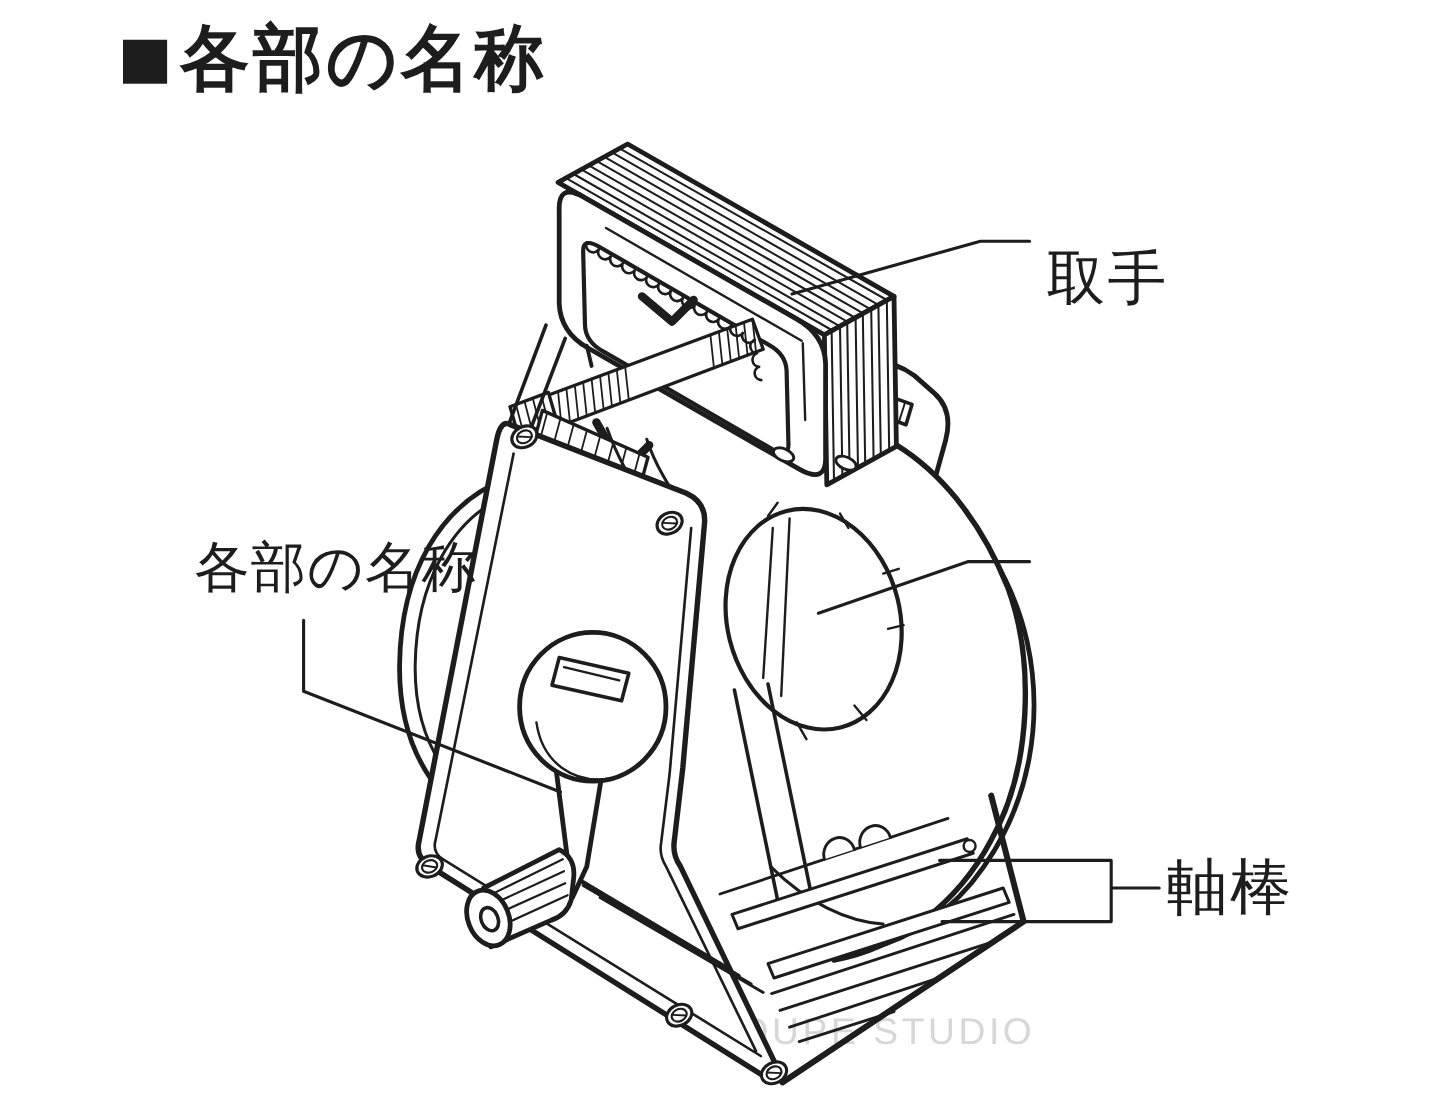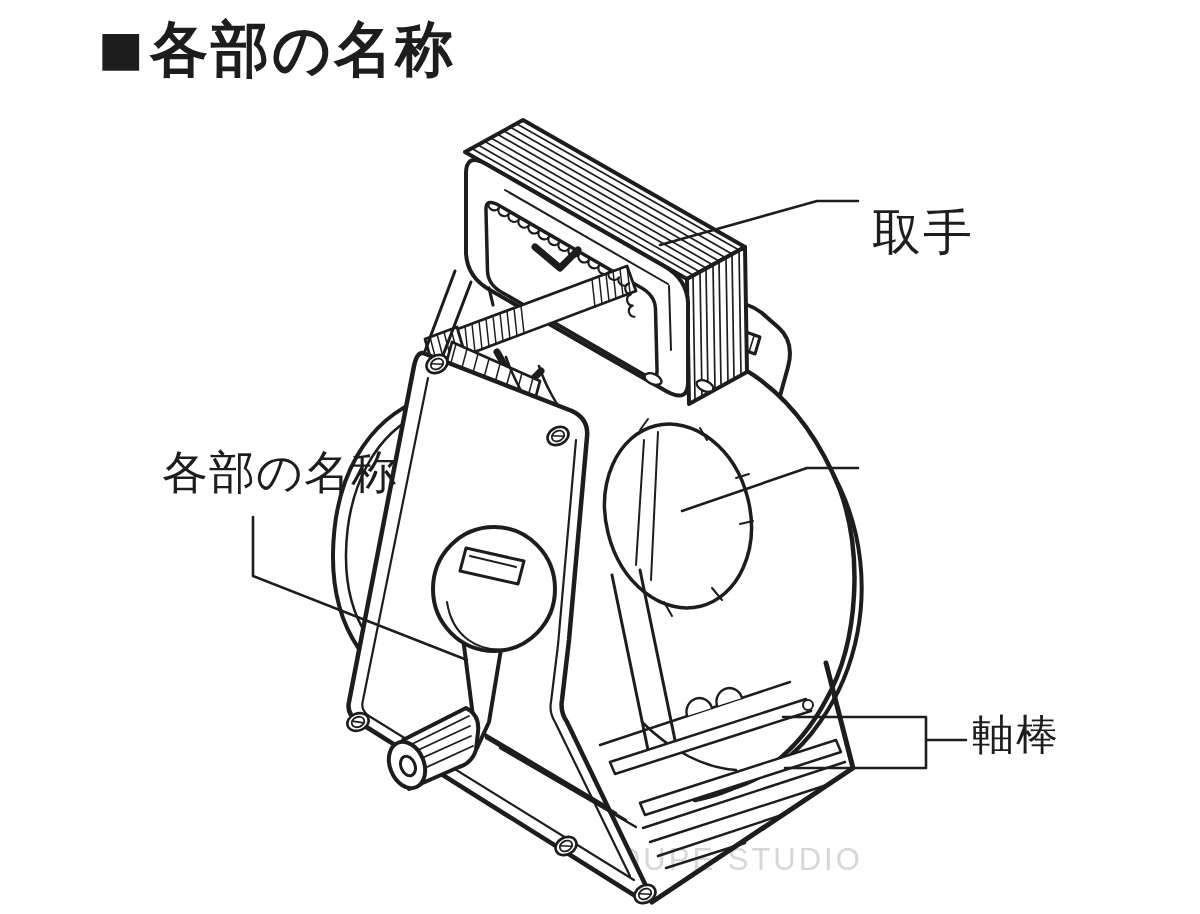--- a/index.html
+++ b/index.html
@@ -7,21 +7,21 @@
          font-family:"Liberation Sans","DejaVu Sans",sans-serif;color:#1d1d1d;}
   .title{position:absolute;left:98px;top:20px;display:flex;align-items:center;gap:6px;}
   .title .sq{display:inline-block;font-size:76px;line-height:58px;height:58px;overflow:hidden;
              font-weight:bold;letter-spacing:0;}
   .title .txt{font-size:58px;font-weight:bold;letter-spacing:3px;line-height:1;
               transform:scaleY(1.04);}
   .part-label{position:absolute;line-height:1;white-space:nowrap;font-weight:500;}
   .lbl-totte{left:872px;top:176px;font-size:49px;letter-spacing:2px;margin-top:32px;}
   .lbl-taiko{left:876px;top:444px;font-size:47px;letter-spacing:1px;}
   .lbl-handoru{left:162px;top:449px;font-size:46px;letter-spacing:1px;}
-  .lbl-jikubou{left:972px;top:714px;font-size:42px;letter-spacing:2px;}
+  .lbl-jikubou{left:972px;top:714px;font-size:51px;letter-spacing:2px;}
   .watermark{position:absolute;left:596px;top:842px;font-size:31px;letter-spacing:3px;
              color:#d7d7d7;font-weight:normal;}
   svg{position:absolute;left:0;top:0;}
   .ink{stroke:#1d1d1d;fill:none;stroke-linecap:round;stroke-linejoin:round;}
   .wfill{fill:#ffffff;}
 </style>
 </head>
 <body>
 
 <div class="stage">

